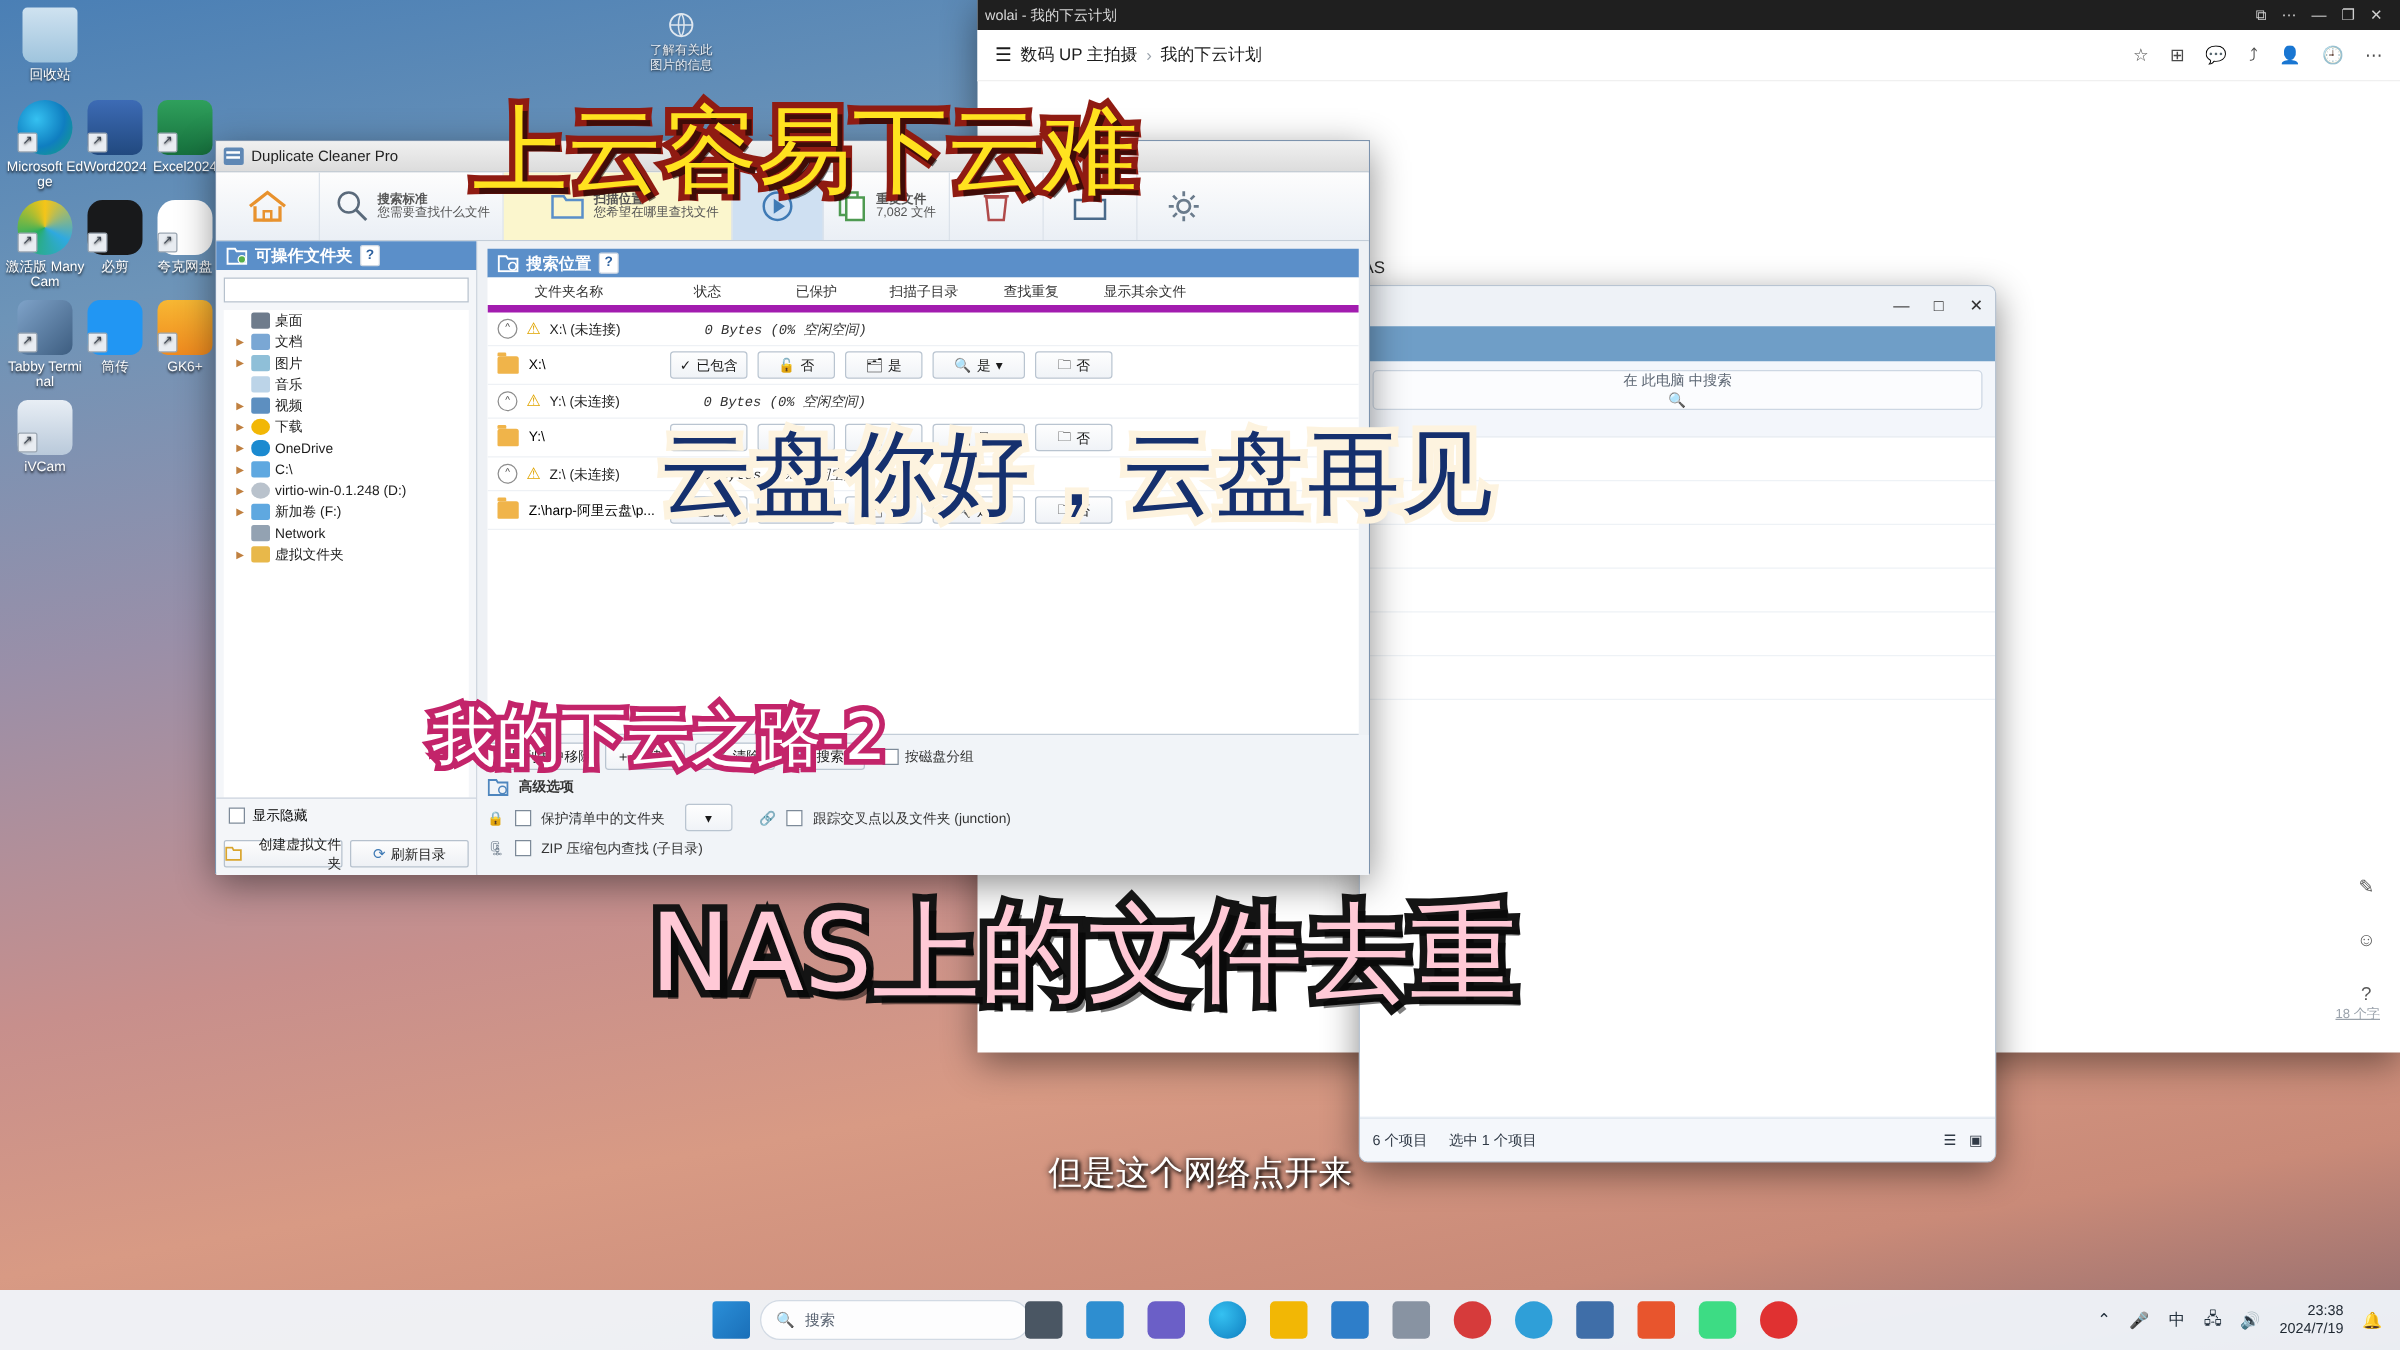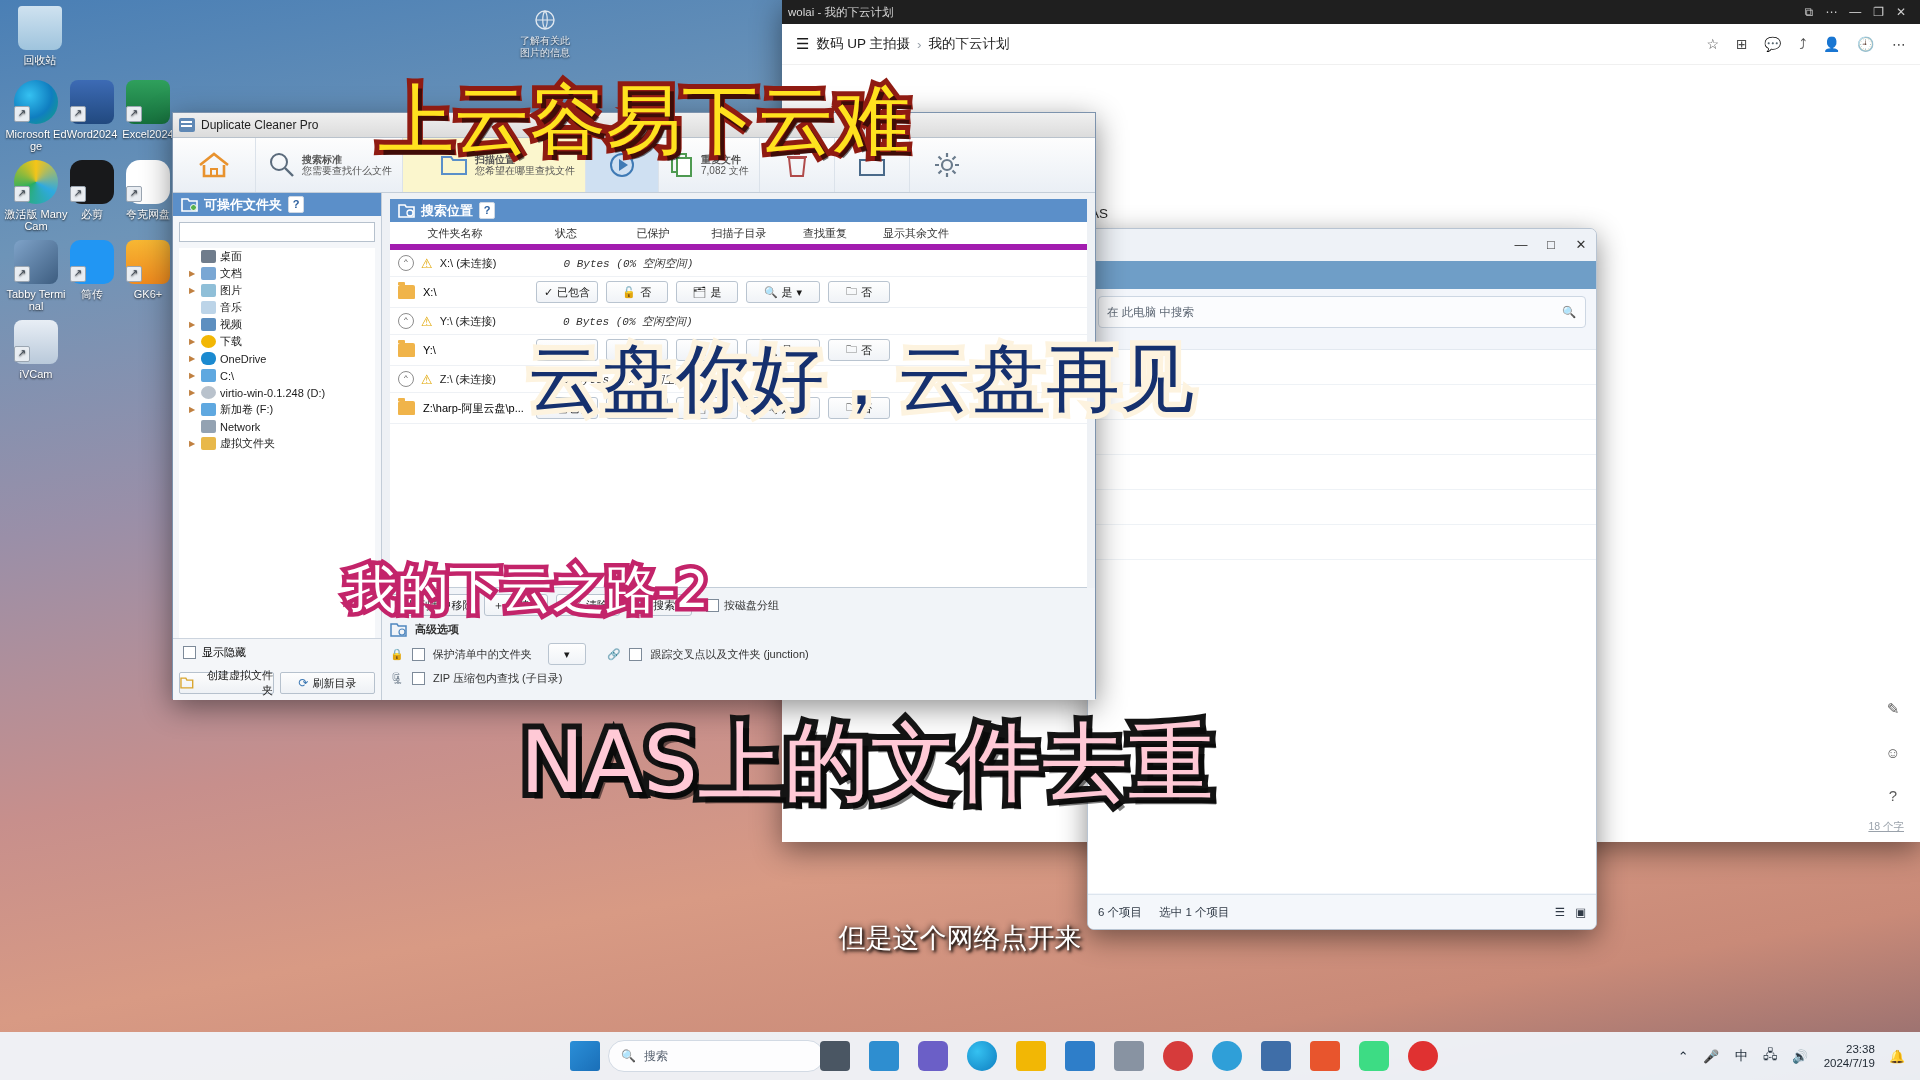--- a/index.html
+++ b/index.html
@@ -59,35 +59,35 @@
   .fico:before{content:"";position:absolute;left:0;top:-3px;width:7px;height:3px;background:#f0b44a;border-radius:1px 1px 0 0;}
   .cellbtn{height:20px;min-width:60px;border:1px solid #b9c4d0;border-radius:3px;background:linear-gradient(#fefefe,#f0f3f7);
      display:flex;align-items:center;justify-content:center;gap:4px;font-size:11px;color:#1a1a1a;}
   #dcp .bottom{height:100px;background:#f1f4f8;padding:6px 8px;}
   .brow{display:flex;align-items:center;gap:8px;margin-bottom:6px;font-size:11px;color:#333;}
   
   #fex{left:1087px;top:228px;width:508px;height:700px;background:#f3f6fb;border:1px solid #b8c4d2;border-radius:7px;overflow:hidden;}
   #fex .cap{height:32px;display:flex;justify-content:flex-end;align-items:center;background:#eef2f7;}
   #fex .band{height:28px;background:#6f9ec7;}
   #fex .srchbar{height:30px;background:#fbfcfe;border:1px solid #cdd7e3;border-radius:4px;margin:7px 10px;
-     display:flex;align-items:center;justify-content:space-between;padding:0 8px;font-size:11.5px;color:#5c6673;}
+     display:flex;align-items:center;justify-content:space-between;padding:0 8px;font-size:11.5px;color:#5c6673;flex-direction:column;}
   #fex .list{position:absolute;left:0;right:0;top:120px;bottom:36px;background:#fff;border-top:1px solid #e3e9f0;}
   .fx-row{height:34px;border-bottom:1px solid #eef2f6;}
   #fex .status{position:absolute;left:0;right:0;bottom:0;height:34px;background:#f4f7fb;border-top:1px solid #dde5ee;
      display:flex;align-items:center;justify-content:space-between;padding:0 10px;font-size:11.5px;color:#303a46;}
   
   #edge{left:782px;top:0;width:1138px;height:842px;background:#fff;border-radius:0;}
   #edge .tabstrip{height:24px;background:#1f1f1f;display:flex;align-items:center;padding:0 6px;color:#d8d8d8;font-size:11.5px;}
   #edge .tbtns{margin-left:auto;display:flex;gap:12px;align-items:center;font-size:12px;color:#cfcfcf;padding-right:8px;}
   #edge .appbar{height:40px;background:#fff;display:flex;align-items:center;padding:0 14px;border-bottom:1px solid #f0f0f0;}
   #edge .crumb{display:flex;align-items:center;gap:7px;font-size:13.5px;color:#1b1b1b;}
   #edge .acts{margin-left:auto;display:flex;gap:17px;align-items:center;color:#4a4a4a;font-size:14px;}
   #edge .content{padding:22px 120px 0 200px;font-size:13.5px;color:#2b2b2b;line-height:34px;}
   #edge .rail{position:absolute;right:0;top:60px;width:54px;display:flex;flex-direction:column;align-items:center;gap:26px;padding-top:640px;color:#5a5a5a;font-size:15px;}
-  #edge .wordcount{position:absolute;right:16px;bottom:8px;font-size:10.5px;color:#9aa2ab;text-decoration:underline;}
+  #edge .wordcount{position:absolute;right:16px;bottom:24px;font-size:10.5px;color:#9aa2ab;text-decoration:underline;}
   
   .cap-text{position:absolute;font-weight:normal;white-space:nowrap;pointer-events:none;
      font-family:"DejaVu Sans","Liberation Sans",sans-serif;}
   #cap1{left:378px;top:70px;font-size:76px;color:#ffe21f;
      -webkit-text-stroke:10px #8f1b12;paint-order:stroke fill;
      text-shadow:4px 5px 0 rgba(0,0,0,.55);}
   #cap2{left:528px;top:330px;font-size:74px;color:#15306e;
      -webkit-text-stroke:11px #fdf3df;paint-order:stroke fill;}
   #cap2 .u{position:absolute;left:0;top:0;color:#15306e;-webkit-text-stroke:21px #a62019;paint-order:stroke fill;z-index:-1;}
   #cap3{left:345px;top:555px;font-size:52px;color:#fff;

